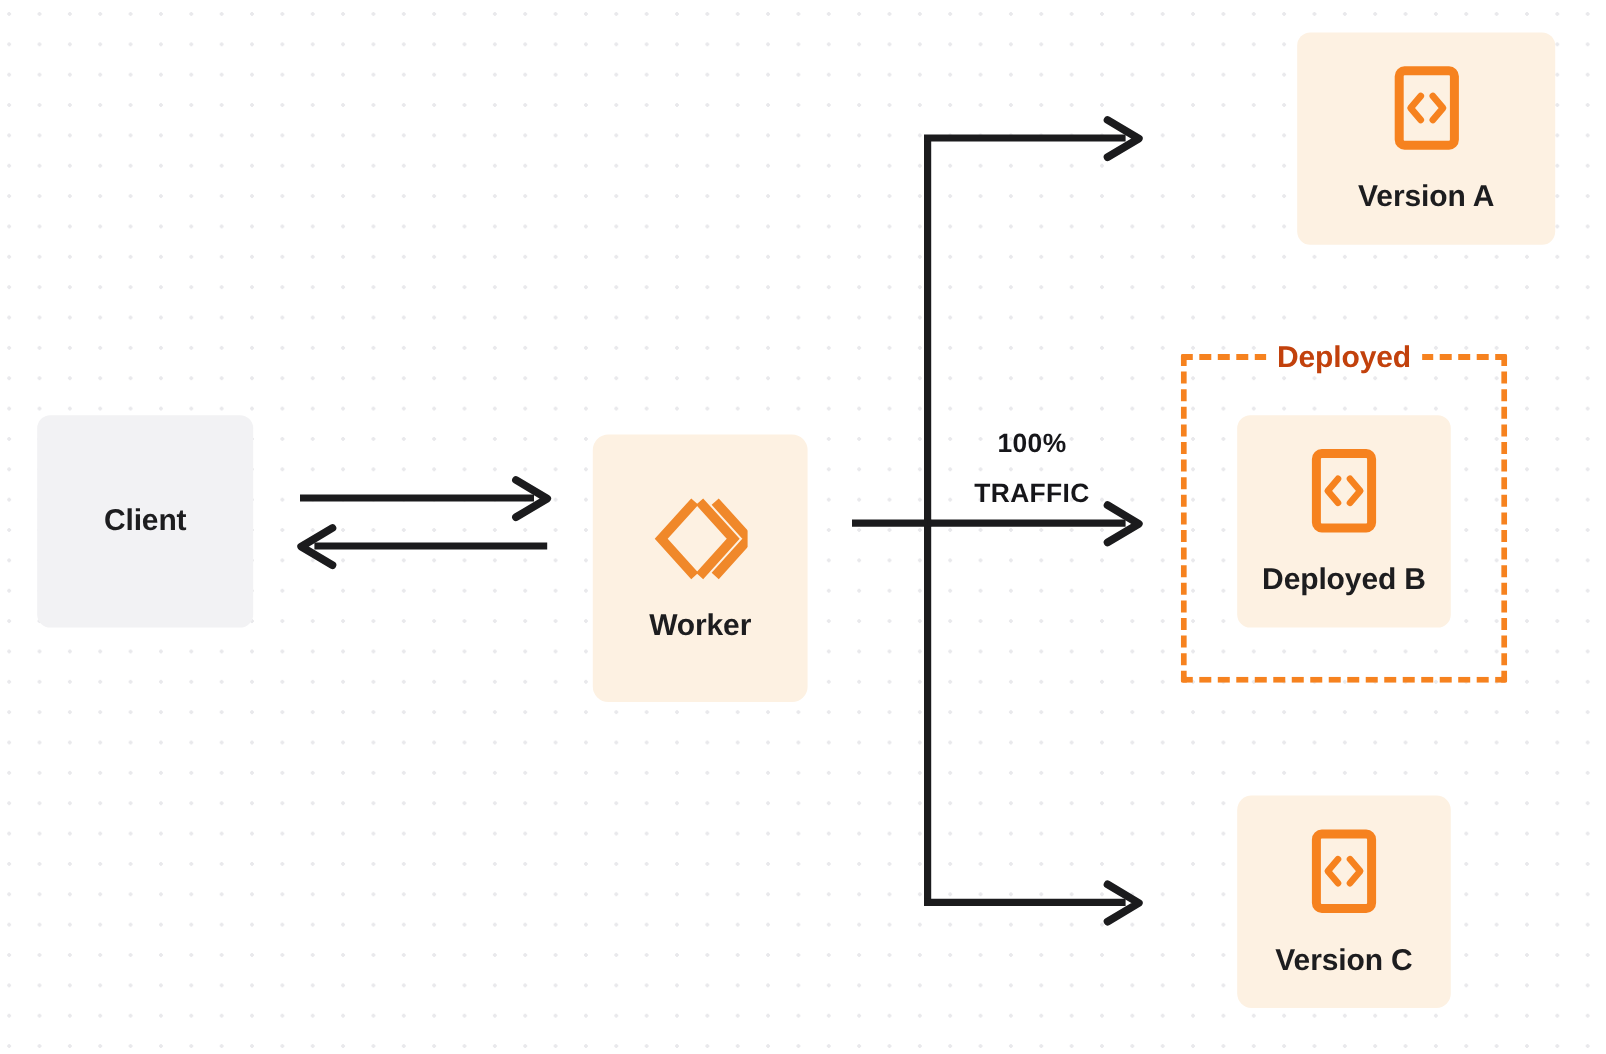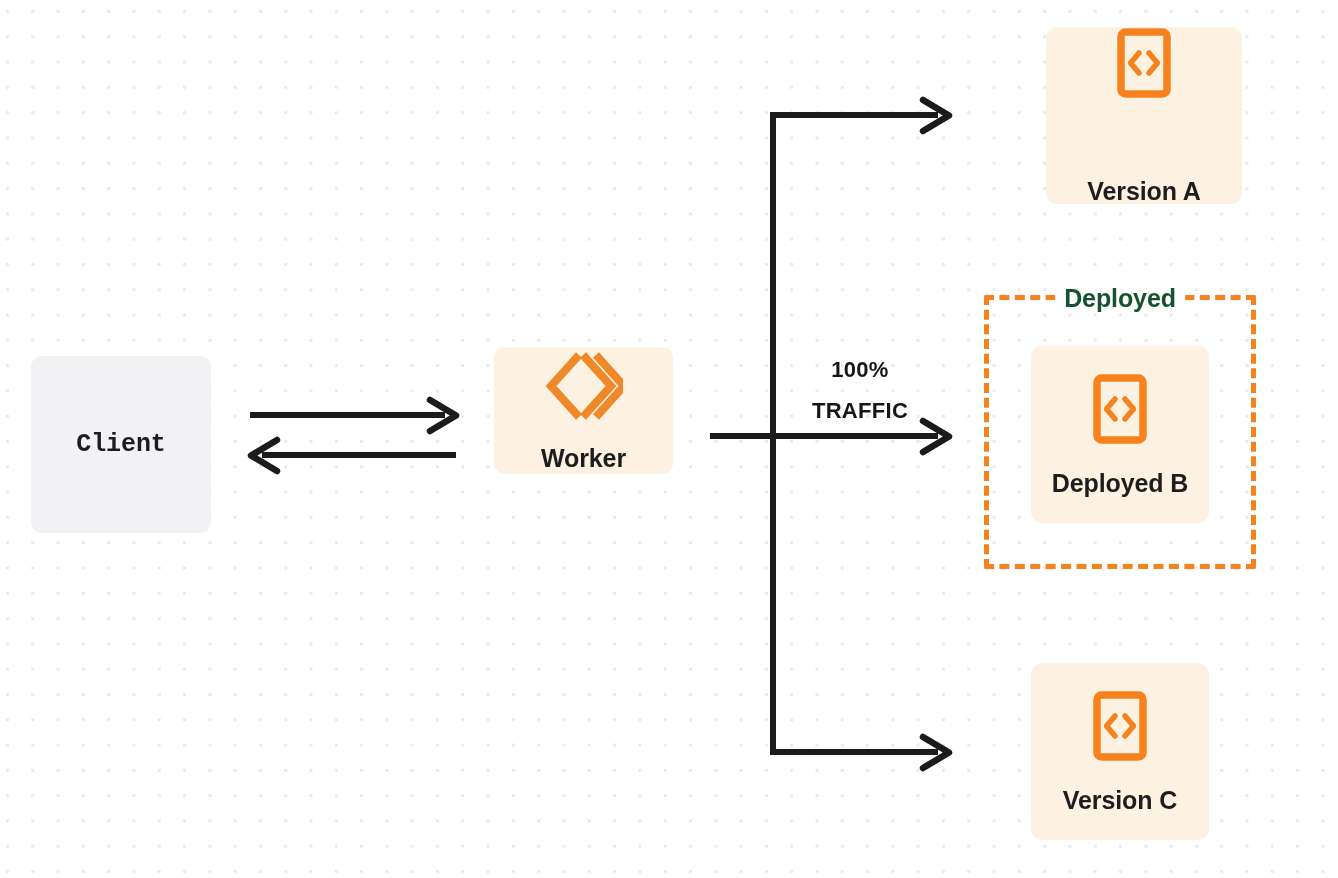--- a/index.html
+++ b/index.html
@@ -78,23 +78,23 @@
     line-height: 0;
   }
   .version-icon-wrap {
     margin-bottom: 26px;
   }
   .worker-icon-wrap {
     margin-bottom: 24px;
   }
 
   
-  #node-client   { left: 31px;   top: 356px; width: 180px; height: 177px; font-family: Liberation Mono, monospace; }
-  #node-worker   { left: 494px;  top: 347px; width: 179px; height: 127px; }
-  #node-version-a{ left: 1046px; top: 27px;  width: 196px; height: 177px; justify-content: space-between; }
+  #node-client   { left: 31px;   top: 346px; width: 180px; height: 177px; }
+  #node-worker   { left: 494px;  top: 362px; width: 179px; height: 223px; border-radius: 13px; }
+  #node-version-a{ left: 1081px; top: 27px;  width: 215px; height: 177px; }
   #node-version-b{ left: 1031px; top: 346px; width: 178px; height: 177px; }
   #node-version-c{ left: 1031px; top: 663px; width: 178px; height: 177px; border-radius: 12px; }
 
   
   #deployed-group {
     position: absolute;
     left: 984px;
     top: 295px;
     width: 272px;
     height: 274px;
@@ -104,21 +104,21 @@
   }
   #deployed-label {
     position: absolute;
     left: 50%;
     top: -2px;
     transform: translate(-50%, -50%);
     background: #ffffff;
     padding: 0 9px;
     font-size: 25px;
     font-weight: 700;
-    color: #14532d;
+    color: #c2410c;
     letter-spacing: -0.1px;
     line-height: 1;
     white-space: nowrap;
   }
 
   
   #traffic-label {
     position: absolute;
     left: 797px;
     top: 350px;

